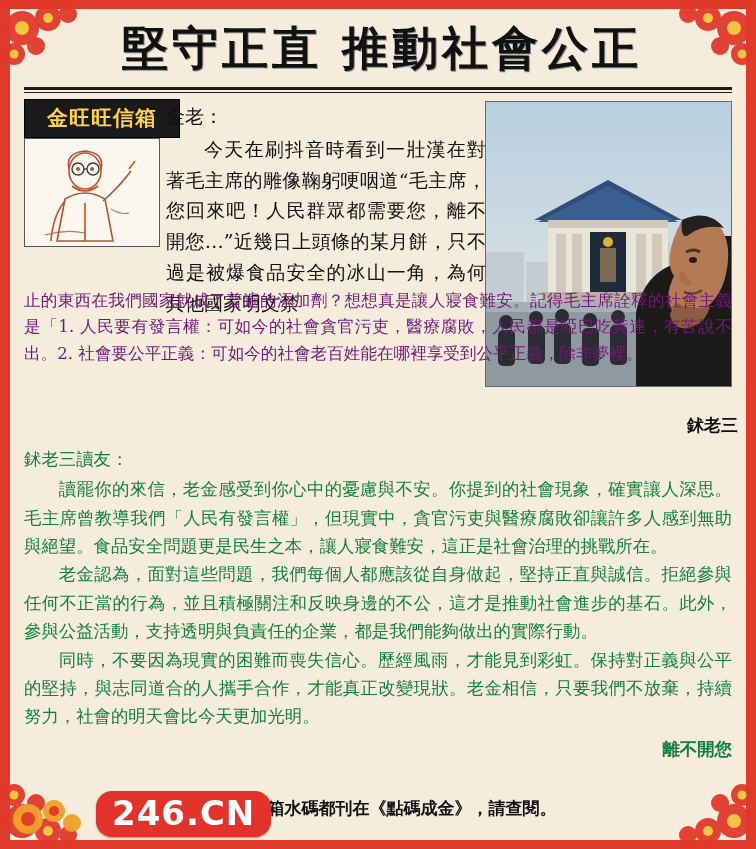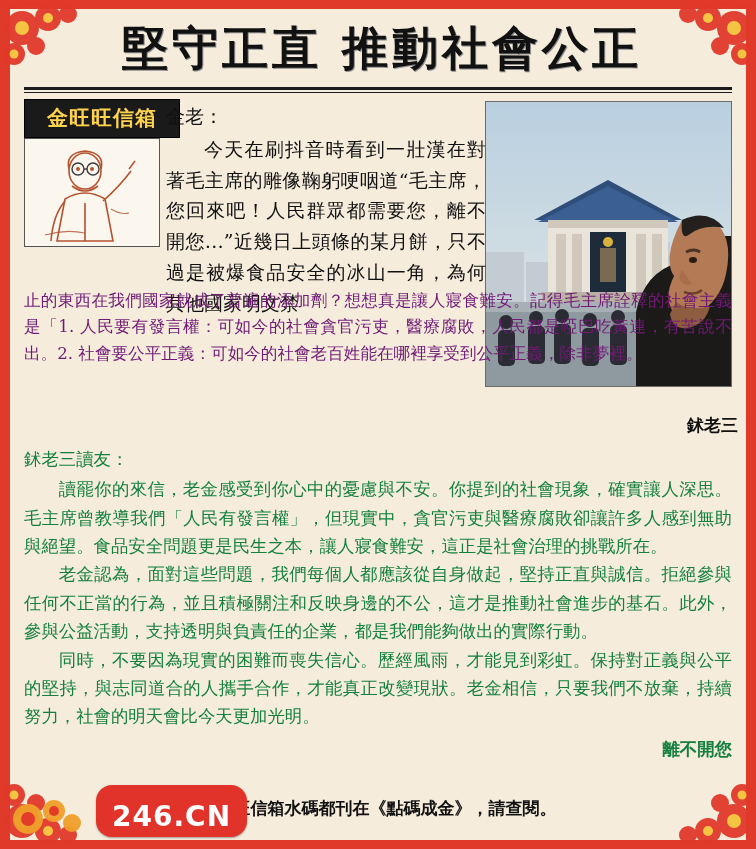--- a/index.html
+++ b/index.html
@@ -110,22 +110,22 @@
 
   
   .watermark{
     position:absolute;left:96px;bottom:12px;
     display:flex;align-items:center;gap:6px;
     pointer-events:none;
   }
   .wm-badge{
     background:#e2332a;color:#fff;border-radius:16px;
     font-family:"DejaVu Sans","Liberation Sans",sans-serif;
-    font-weight:bold;font-size:28px;letter-spacing:1px;
-    padding:15px 16px 4px;
+    font-weight:bold;font-size:34px;letter-spacing:1px;
+    padding:2px 16px 4px;
     box-shadow:0 1px 2px rgba(0,0,0,.35);
   }
   .wm-dots{
     position:absolute;left:-86px;bottom:-6px;width:84px;height:50px;
   }
 </style>
 </head>
 <body>
 
 <div class="page">

